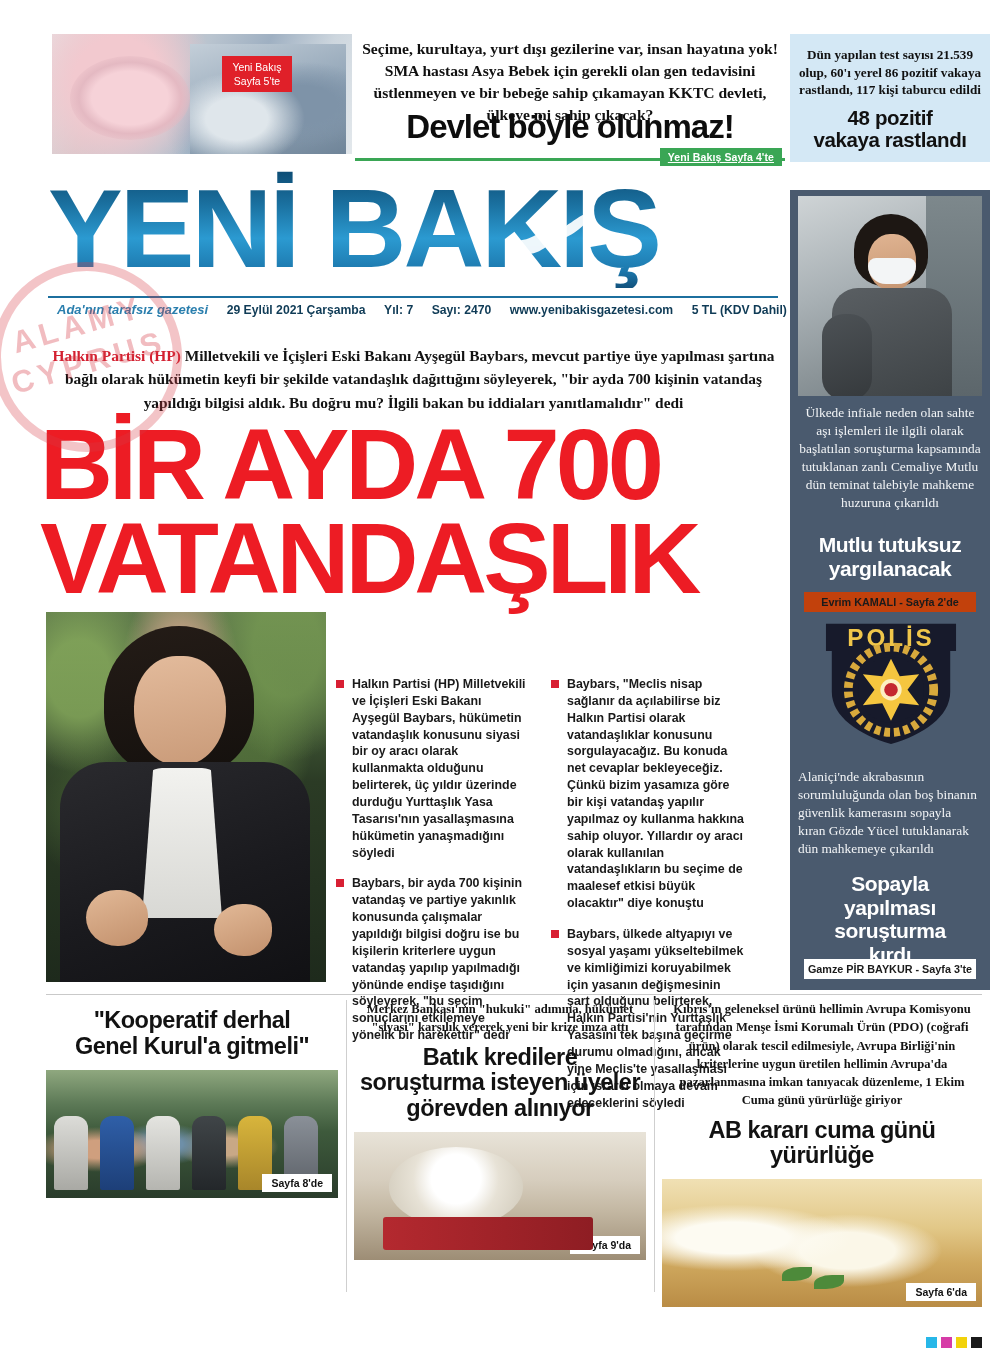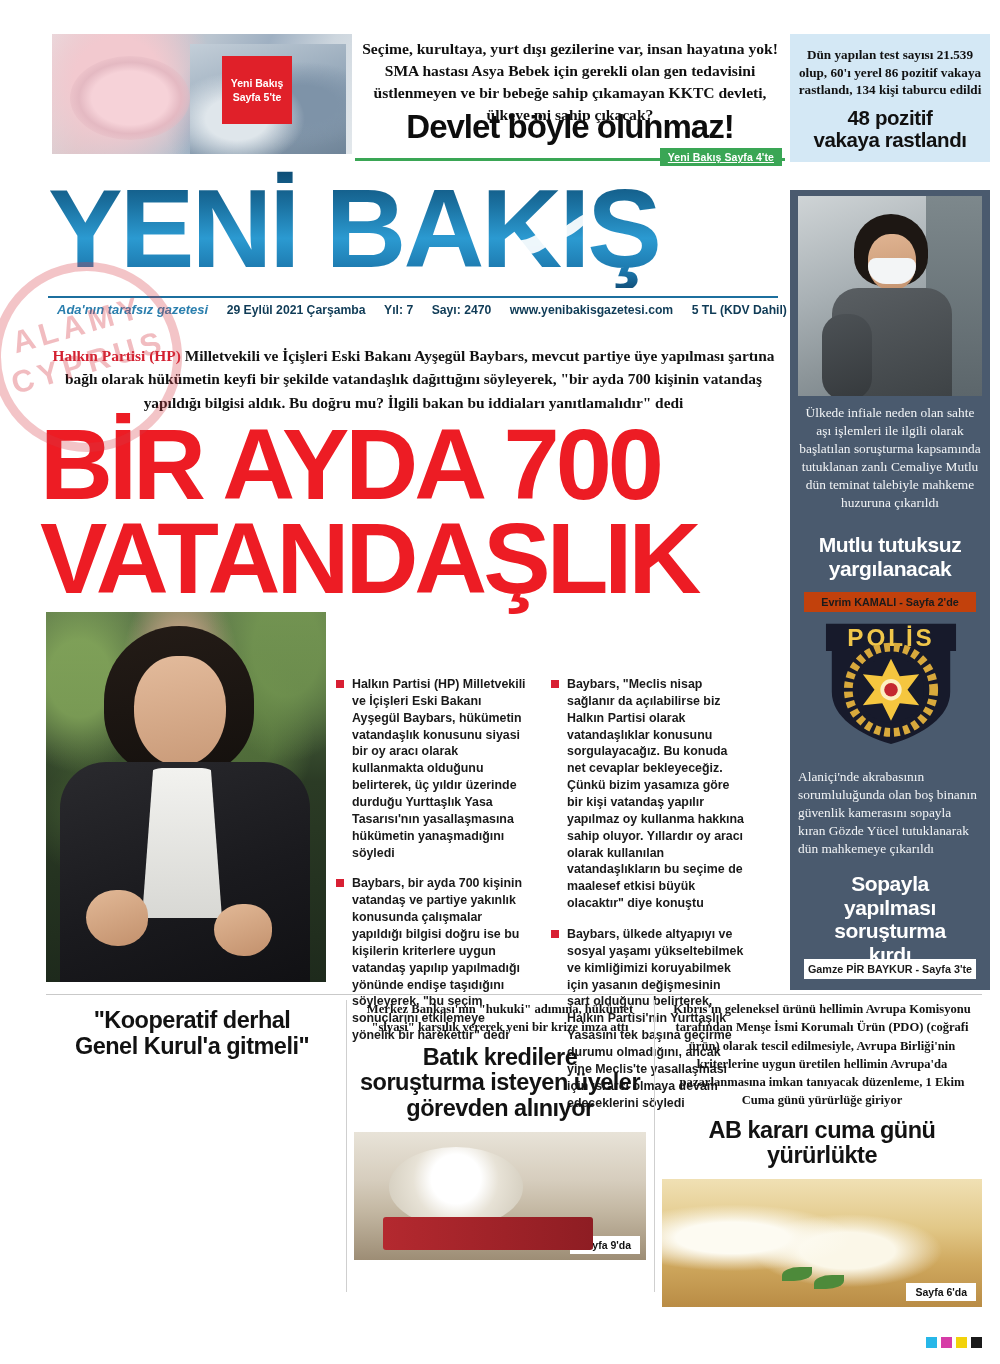--- a/index.html
+++ b/index.html
@@ -138,22 +138,22 @@
   .mp-shirt{ position:absolute; left:96px; top:156px; width:80px; height:150px;
     background:linear-gradient(180deg,#f2f2ef,#d8d8d4); border-radius:20px 20px 0 0;
     clip-path:polygon(14% 0,86% 0,100% 100%,0 100%);}
   .mp-hand-a{ position:absolute; left:40px; top:278px; width:62px; height:56px;
     background:linear-gradient(160deg,#e2b997,#c2906c); border-radius:50% 46% 48% 52%;}
   .mp-hand-b{ position:absolute; left:168px; top:292px; width:58px; height:52px;
     background:linear-gradient(160deg,#e2b997,#c2906c); border-radius:50% 46% 48% 52%;}
   .mp-tag {
     position:absolute; left:222px; top:56px; width:70px;
     background:#e02029; color:#fff; font-family:"Liberation Sans", sans-serif;
-    font-weight:700; font-size:10.5px; line-height:1.35; text-align:center;
-    padding:20px 2px; z-index:26;
+    font-weight:400; font-size:10.5px; line-height:1.35; text-align:center;
+    padding:4px 2px; z-index:26;
   }
 
   
   .bullets { position:absolute; left:336px; top:676px; width:410px; display:flex; gap:20px; }
   .bcol { width:195px; }
   .bitem {
     position:relative; padding-left:16px; margin-bottom:14px;
     font-family:"Liberation Sans", sans-serif; font-weight:700;
     font-size:12.4px; line-height:1.36; color:#1a1a1a; text-align:left;
   }
@@ -271,21 +271,21 @@
       <div class="mask-a"></div>
       <div class="mask-b"></div>
     </div>
 
     <div class="top-kicker">Seçime, kurultaya, yurt dışı gezilerine var, insan hayatına yok! SMA hastası Asya Bebek için gerekli olan gen tedavisini üstlenmeyen ve bir bebeğe sahip çıkamayan KKTC devleti, ülkeye mi sahip çıkacak?</div>
     <div class="top-headline">Devlet böyle olunmaz!</div>
     <div class="green-line"></div>
     <div class="green-tag">Yeni Bakış Sayfa 4'te</div>
 
     <div class="covid-box">
-      <div class="covid-lead">Dün yapılan test sayısı 21.539 olup, 60'ı yerel 86 pozitif vakaya rastlandı, 134 kişi taburcu edildi</div>
+      <div class="covid-lead">Dün yapılan test sayısı 21.539 olup, 60'ı yerel 86 pozitif vakaya rastlandı, 117 kişi taburcu edildi</div>
       <div class="covid-big">
         <span>48 pozitif</span><br>
         <span>vakaya rastlandı</span>
       </div>
     </div>
   </div>
 
   <div class="masthead">
     <div class="logo-wrap">
       <div class="logo-text">YENİ BAKIŞ</div>
@@ -380,39 +380,48 @@
 
   <div class="hr-bottom"></div>
   <div class="bsep bs1"></div>
   <div class="bsep bs2"></div>
 
   <div class="bstory b1">
     <div class="b-head">
       <span>"Kooperatif derhal</span><br>
       <span>Genel Kurul'a gitmeli"</span>
     </div>
+    <div class="b-photo ph1">
+      <div class="p" style="left:8px;  background:linear-gradient(180deg,#dcdcd8,#a9a9a4);"></div>
+      <div class="p" style="left:54px; background:linear-gradient(180deg,#2f5fa8,#1d3f78);"></div>
+      <div class="p" style="left:100px;background:linear-gradient(180deg,#e4e4e0,#b5b5b0);"></div>
+      <div class="p" style="left:146px;background:linear-gradient(180deg,#404548,#23272a);"></div>
+      <div class="p" style="left:192px;background:linear-gradient(180deg,#d8b53c,#a8862a);"></div>
+      <div class="p" style="left:238px;background:linear-gradient(180deg,#8a9098,#5c6168);"></div>
+      <div class="b-tag">Sayfa 8'de</div>
+    </div>
   </div>
 
   <div class="bstory b2">
     <div class="b-lead">Merkez Bankası'nın "hukuki" adımına, hükümet "siyasi" karşılık vererek yeni bir krize imza attı</div>
     <div class="b-head">
       <span>Batık kredilere</span><br>
       <span>soruşturma isteyen üyeler</span><br>
       <span>görevden alınıyor</span>
     </div>
     <div class="b-photo ph2">
       <div class="b-tag">Sayfa 9'da</div>
     </div>
   </div>
 
   <div class="bstory b3">
     <div class="b-lead">Kıbrıs'ın geleneksel ürünü hellimin Avrupa Komisyonu tarafından Menşe İsmi Korumalı Ürün (PDO) (coğrafi ürün) olarak tescil edilmesiyle, Avrupa Birliği'nin kriterlerine uygun üretilen hellimin Avrupa'da pazarlanmasına imkan tanıyacak düzenleme, 1 Ekim Cuma günü yürürlüğe giriyor</div>
     <div class="b-head">
       <span>AB kararı cuma günü</span><br>
-      <span>yürürlükte</span>
+      <span>yürürlüğe</span>
     </div>
     <div class="b-photo ph3">
       <div class="leaf" style="left:120px; top:88px;"></div>
       <div class="leaf" style="left:152px; top:96px;"></div>
       <div class="b-tag">Sayfa 6'da</div>
     </div>
   </div>
 
   <div class="footer-dots">
     <div class="fd c"></div>

